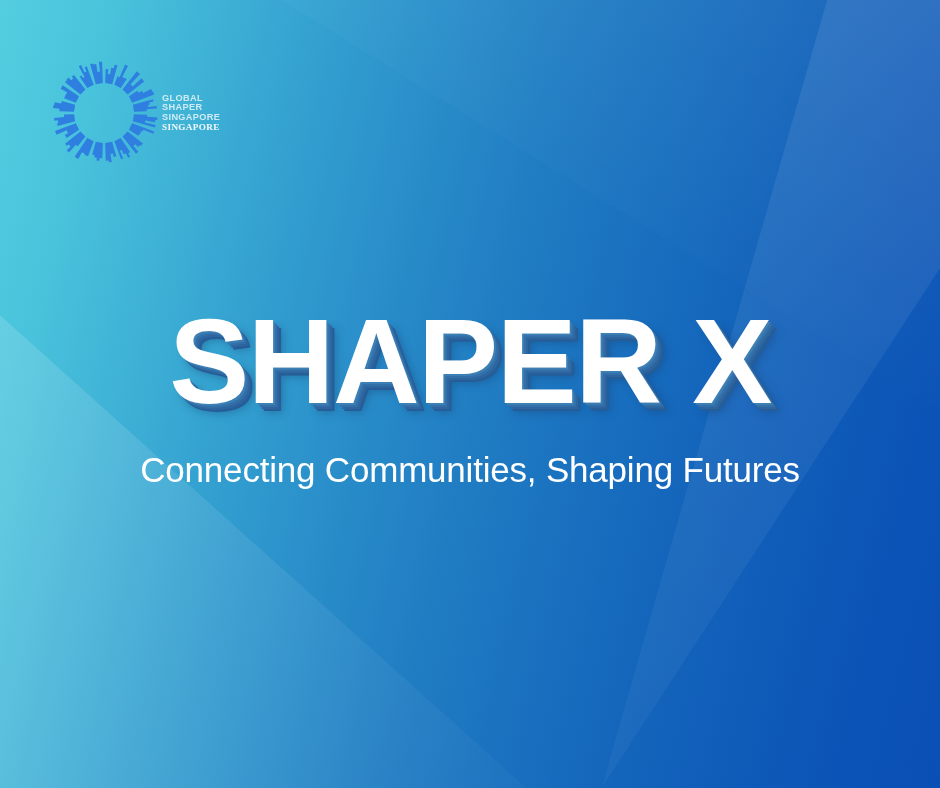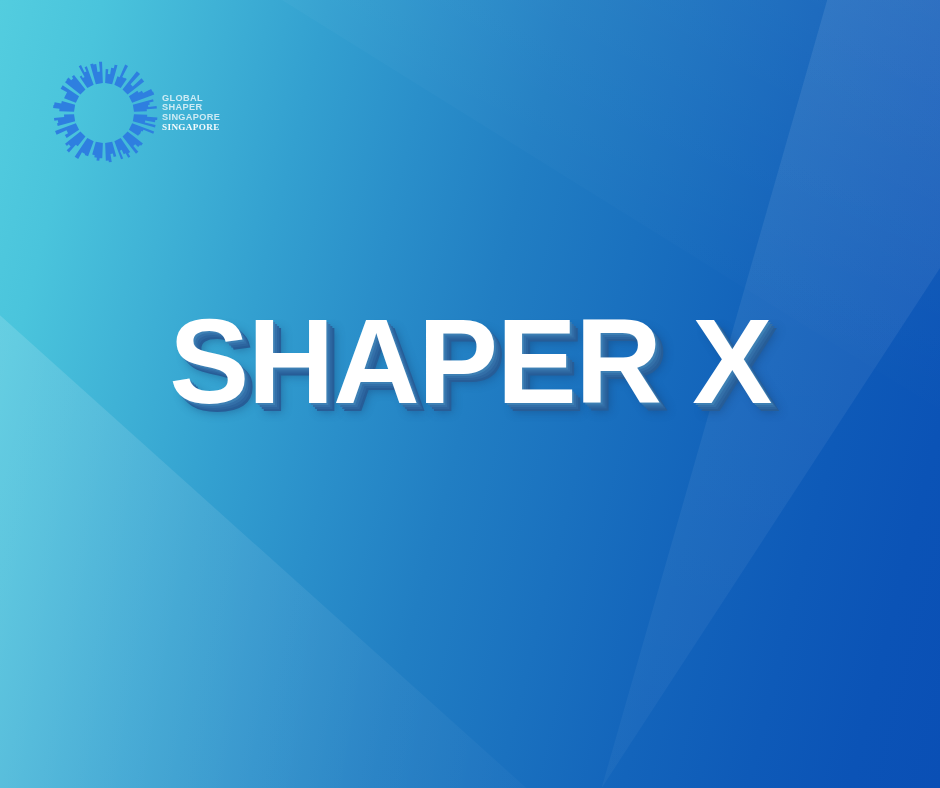--- a/index.html
+++ b/index.html
@@ -177,15 +177,16 @@
       <span>GLOBAL</span>
       <span>SHAPER</span>
       <span>SINGAPORE</span>
       <span class="bright">SINGAPORE</span>
     </div>
 
   </div>
 
   <div class="hero">
     <h1 class="hero-title">SHAPER X</h1>
+    <p class="hero-subtitle">Connecting Communities, Shaping Futures</p>
   </div>
 
 </div>
 
 </body></html>

